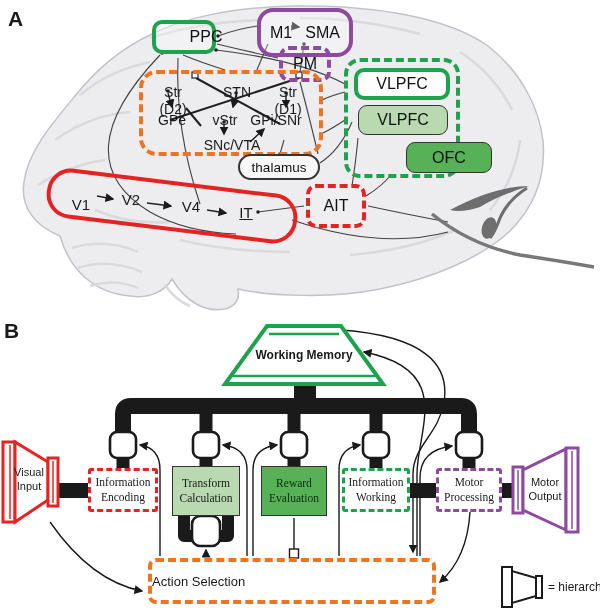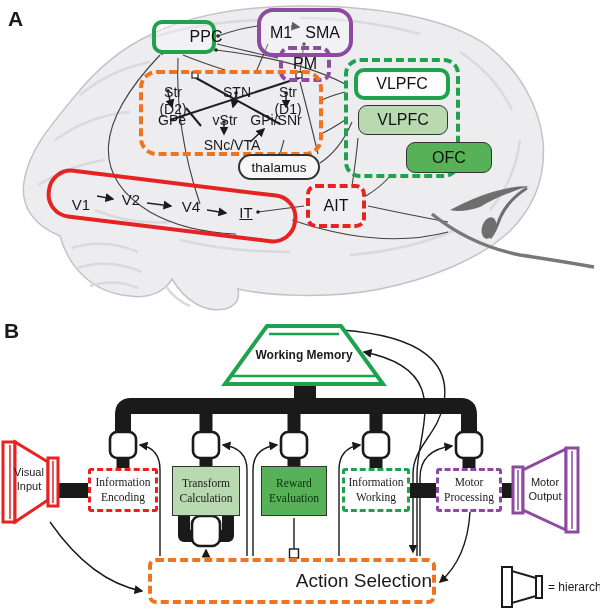--- a/index.html
+++ b/index.html
@@ -32,21 +32,21 @@
         line-height:1.3;background:#fff;font-family:Liberation Serif, serif;}
   .bb-red{border:3.5px dashed #e52322;border-radius:3px;}
   .bb-green{border:3.5px dashed #1ea24d;border-radius:3px;}
   .bb-purple{border:3.5px dashed #8d4ba0;border-radius:3px;}
   .bb-pale{background:#b9d9b1;border:1.5px solid #333;}
   .bb-mid{background:#57b257;border:1.5px solid #333;color:#0c2b0c;}
   .funnel-text{font-size:11px;line-height:1.25;z-index:2;}
   .wm-text{font-size:12px;font-weight:700;z-index:2;}
   .as-box{position:absolute;left:148px;top:558px;width:288px;height:46px;z-index:2;
         box-sizing:border-box;border:4px dashed #ee7420;border-radius:8px;display:flex;
-        align-items:center;justify-content:flex-end;font-size:19px;background:transparent;}
+        align-items:center;justify-content:flex-start;font-size:13px;background:transparent;}
   .legend-text{font-size:12px;white-space:nowrap;z-index:2;}
 </style>
 </head>
 <body>
 
 <div class="canvas">
 
 <svg class="underlay" width="600" height="610" viewBox="0 0 600 610">
   <defs>
     <marker id="ah" markerUnits="userSpaceOnUse" markerWidth="9" markerHeight="9" refX="7.5" refY="4.5" orient="auto">

